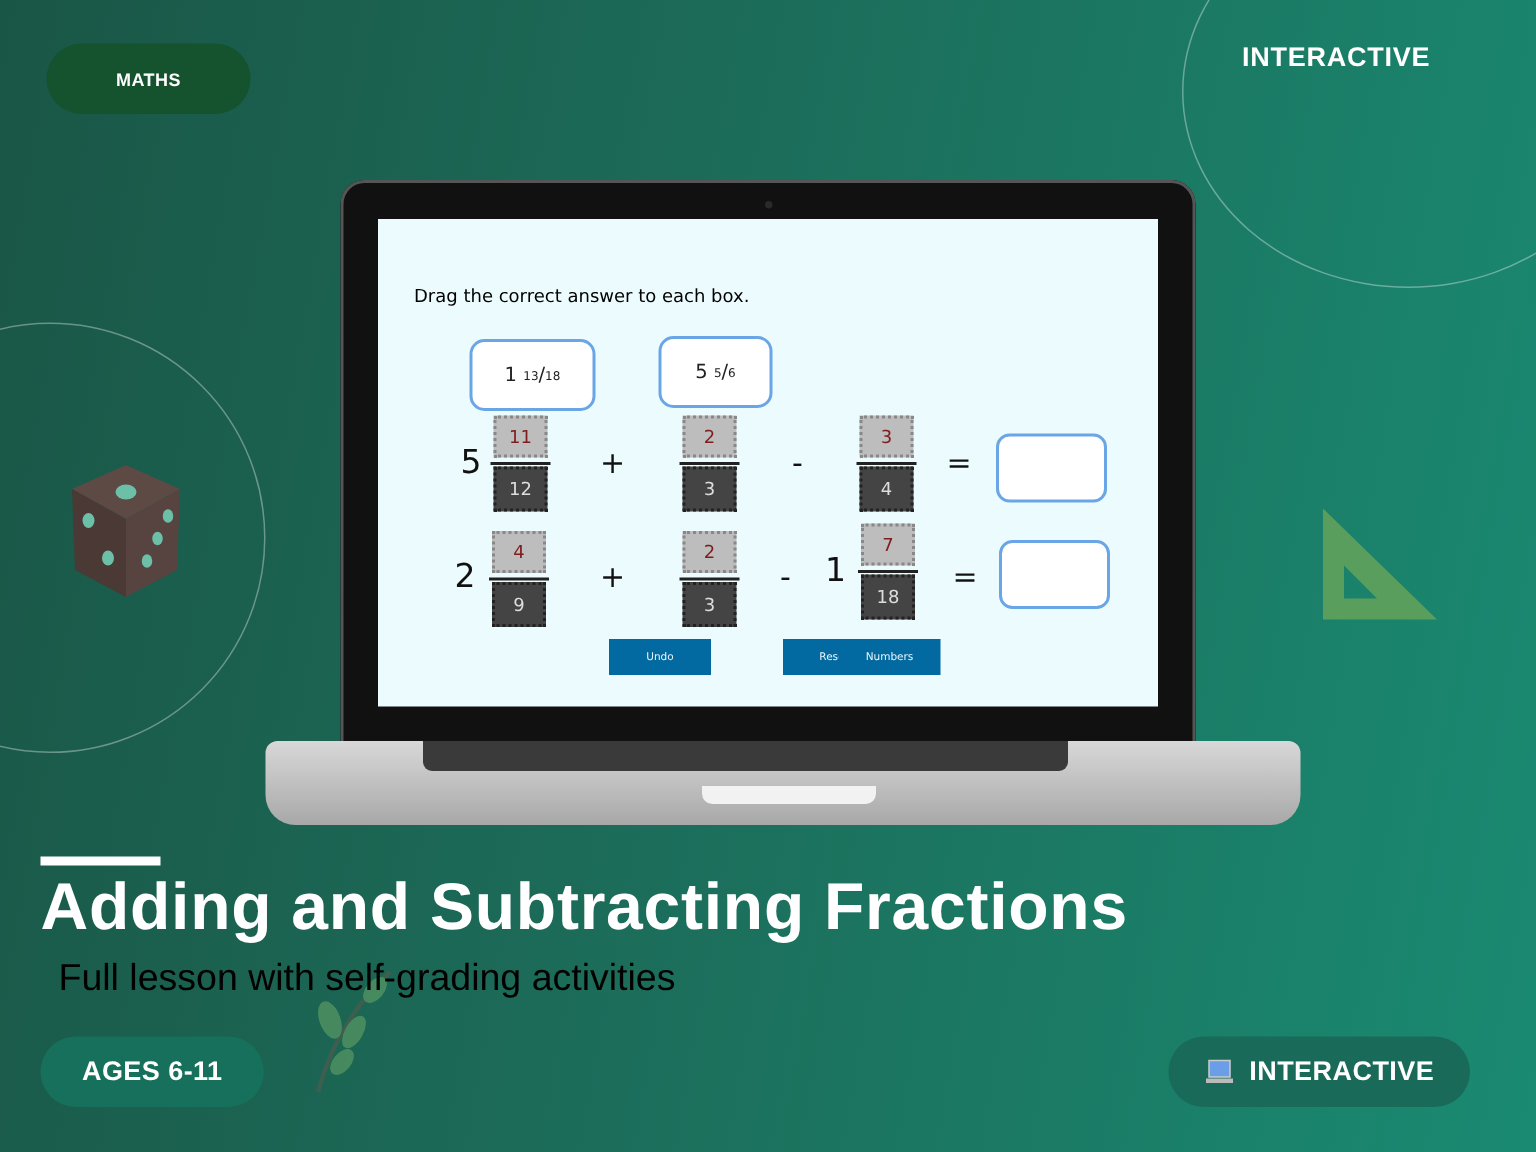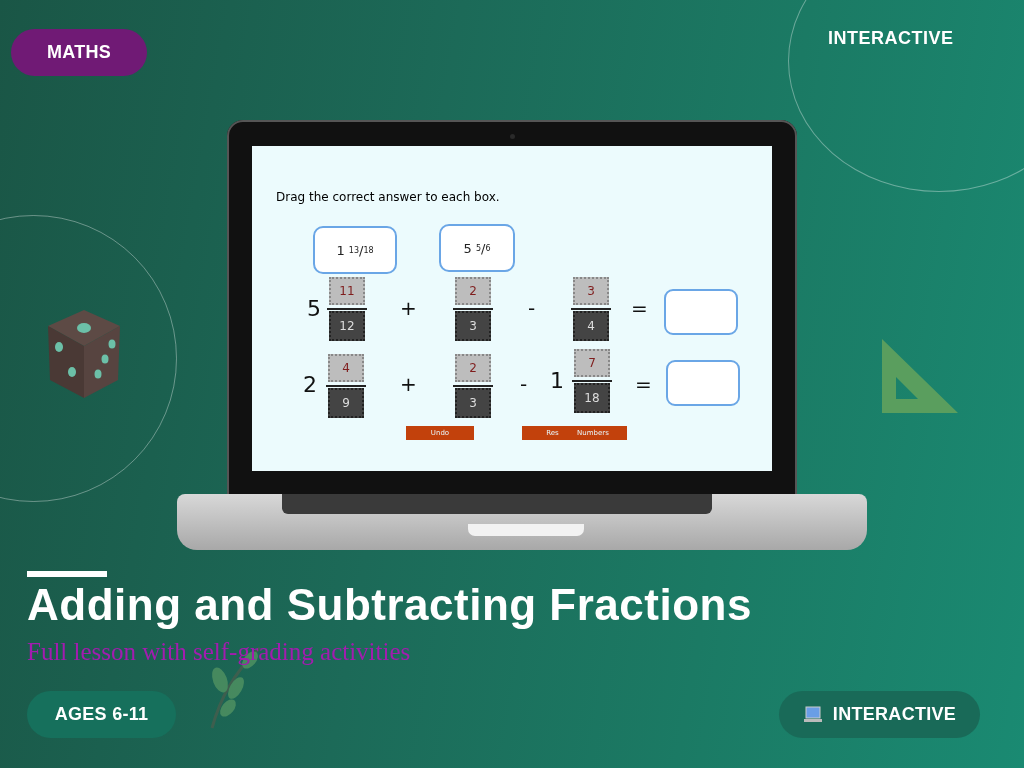--- a/index.html
+++ b/index.html
@@ -26,31 +26,31 @@
   .answer-card sup{font-size:8px;}
   .answer-card sub{font-size:8px;}
   .drop-box{position:absolute;width:70px;height:42px;background:#fff;border:2px solid #6aa6e6;border-radius:9px;}
   .whole{position:absolute;font-size:22px;color:#111;}
   .op{position:absolute;font-size:20px;color:#111;}
   .num-tile{position:absolute;width:36px;height:28px;background:#bdbdbd;border:2px dotted #888;
     display:flex;align-items:center;justify-content:center;font-size:12px;color:#7f1d1d;box-sizing:border-box;}
   .den-tile{position:absolute;width:36px;height:30px;background:#444;border:2px dotted #222;
     display:flex;align-items:center;justify-content:center;font-size:12px;color:#ddd;box-sizing:border-box;}
   .frac-bar{position:absolute;width:40px;height:2px;background:#222;}
-  .scr-btn{position:absolute;top:280px;width:68px;height:14px;background:#c2410c;color:#e8f6fa;
+  .scr-btn{position:absolute;top:280px;width:68px;height:24px;background:#0369a1;color:#e8f6fa;
     font-size:7px;display:flex;align-items:center;justify-content:center;}
   .base{position:absolute;left:177px;top:494px;width:690px;height:56px;
     background:linear-gradient(#d8d8d8,#a8a8a8);border-radius:8px 8px 20px 20px;}
   .keys{position:absolute;left:105px;top:0;width:430px;height:20px;background:#3a3a3a;border-radius:0 0 6px 6px;}
   .notch{position:absolute;left:291px;top:30px;width:116px;height:12px;background:#f2f2f2;border-radius:0 0 7px 7px;}
   .title-bar{position:absolute;left:27px;top:571px;width:80px;height:6px;background:#fff;}
   .main-title{position:absolute;left:27px;top:580px;color:#fff;font-size:44px;font-weight:bold;
     font-family:"Liberation Sans",sans-serif;letter-spacing:0.5px;}
-  .subtitle{position:absolute;left:27px;top:638px;color:#a21caf;font-size:25px;
-    font-family:Liberation Serif, serif;}
+  .subtitle{position:absolute;left:39px;top:638px;color:#000000;font-size:25px;
+    font-family:Liberation Sans, sans-serif;}
 </style>
 </head>
 <body>
 
 <div class="circle" style="left:788px;top:-70px;width:300px;height:260px;"></div>
 <div class="circle" style="left:-110px;top:215px;width:285px;height:285px;"></div>
 
 <svg style="position:absolute;left:44px;top:306px;" width="80" height="96" viewBox="0 0 80 96">
   <polygon points="40,4 76,20 40,40 4,20" fill="#5d4a45"></polygon>
   <polygon points="4,20 40,40 40,92 6,74" fill="#4a3935"></polygon>
@@ -68,21 +68,21 @@
 </svg>
 
 <svg style="position:absolute;left:200px;top:640px;opacity:0.55;" width="80" height="90" viewBox="0 0 80 90">
   <path d="M12,88 Q25,40 60,8" stroke="#5a5a4a" stroke-width="3" fill="none"></path>
   <ellipse cx="20" cy="40" rx="7" ry="13" fill="#6aa868" transform="rotate(-20 20 40)"></ellipse>
   <ellipse cx="36" cy="48" rx="6" ry="12" fill="#6aa868" transform="rotate(30 36 48)"></ellipse>
   <ellipse cx="28" cy="68" rx="6" ry="10" fill="#6aa868" transform="rotate(40 28 68)"></ellipse>
   <ellipse cx="50" cy="20" rx="6" ry="10" fill="#6aa868" transform="rotate(40 50 20)"></ellipse>
 </svg>
 
-<div class="pill" style="left:11px;top:29px;width:136px;height:47px;background:#701a75;font-size:18px;">
+<div class="pill" style="left:31px;top:29px;width:136px;height:47px;background:#14532d;font-size:12px;">
   <span>MATHS</span>
 </div>
 <div class="brand" style="left:828px;top:28px;">INTERACTIVE</div>
 
 <div class="laptop-lid">
   <div class="camera"></div>
 </div>
 
 <div class="screen">
   <div class="instr">Drag the correct answer to each box.</div>

